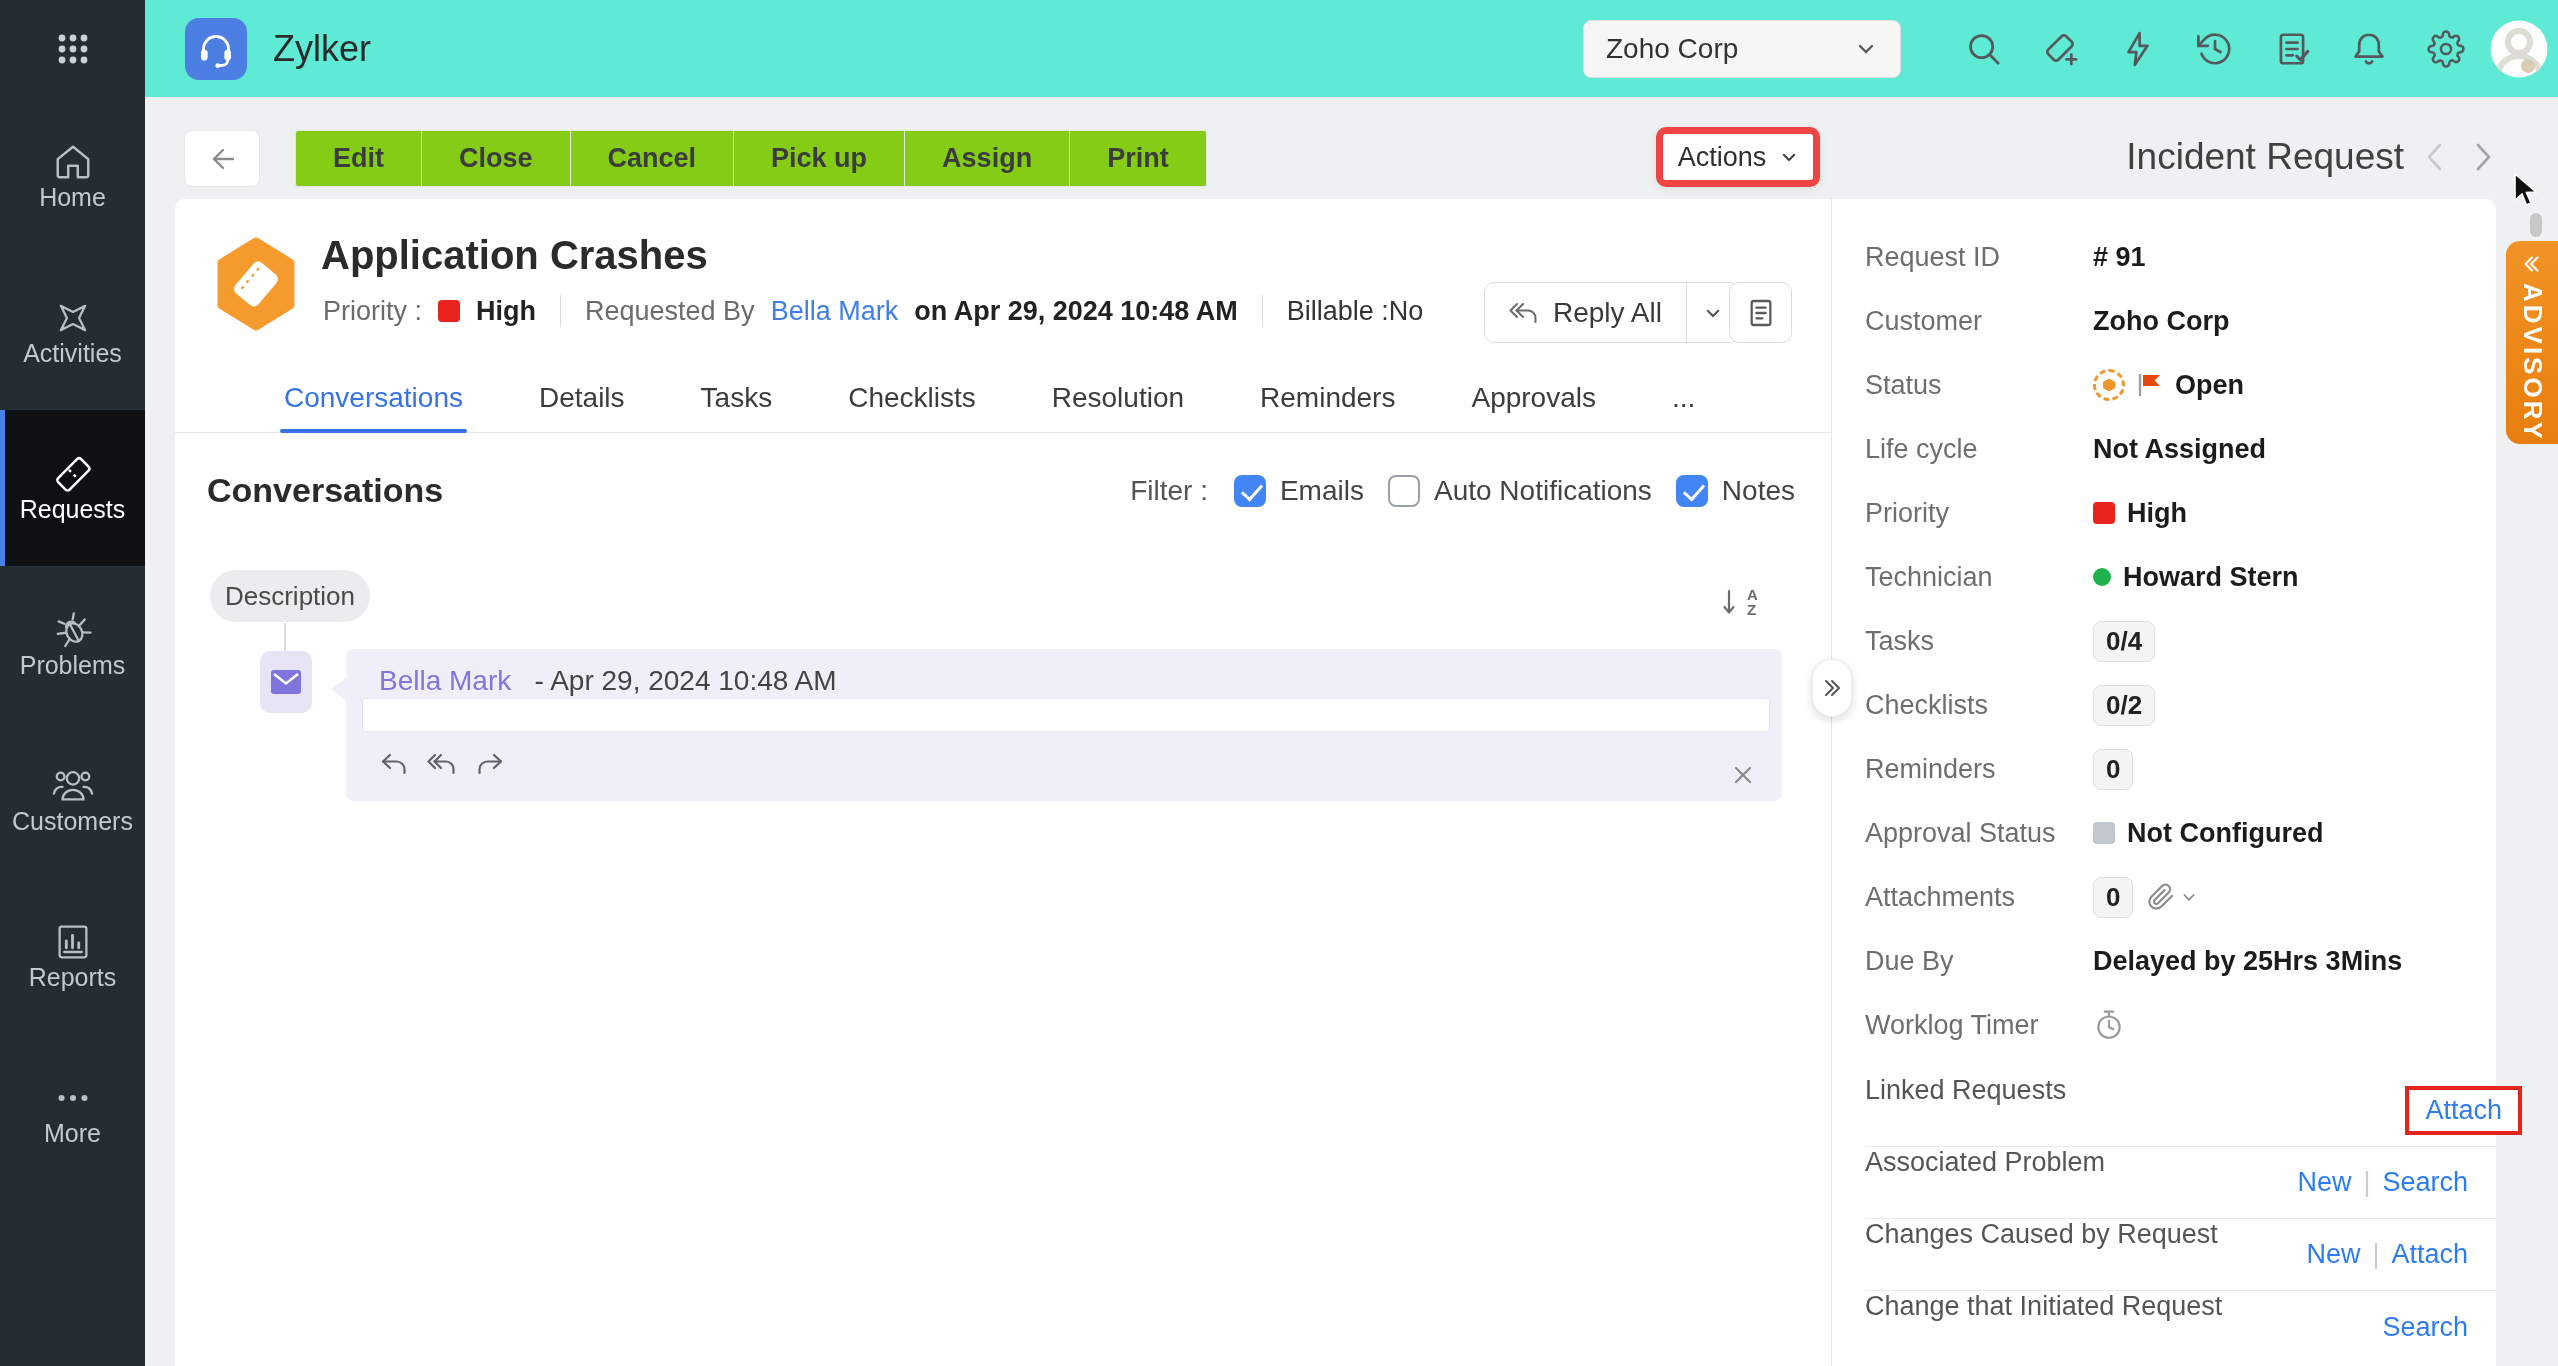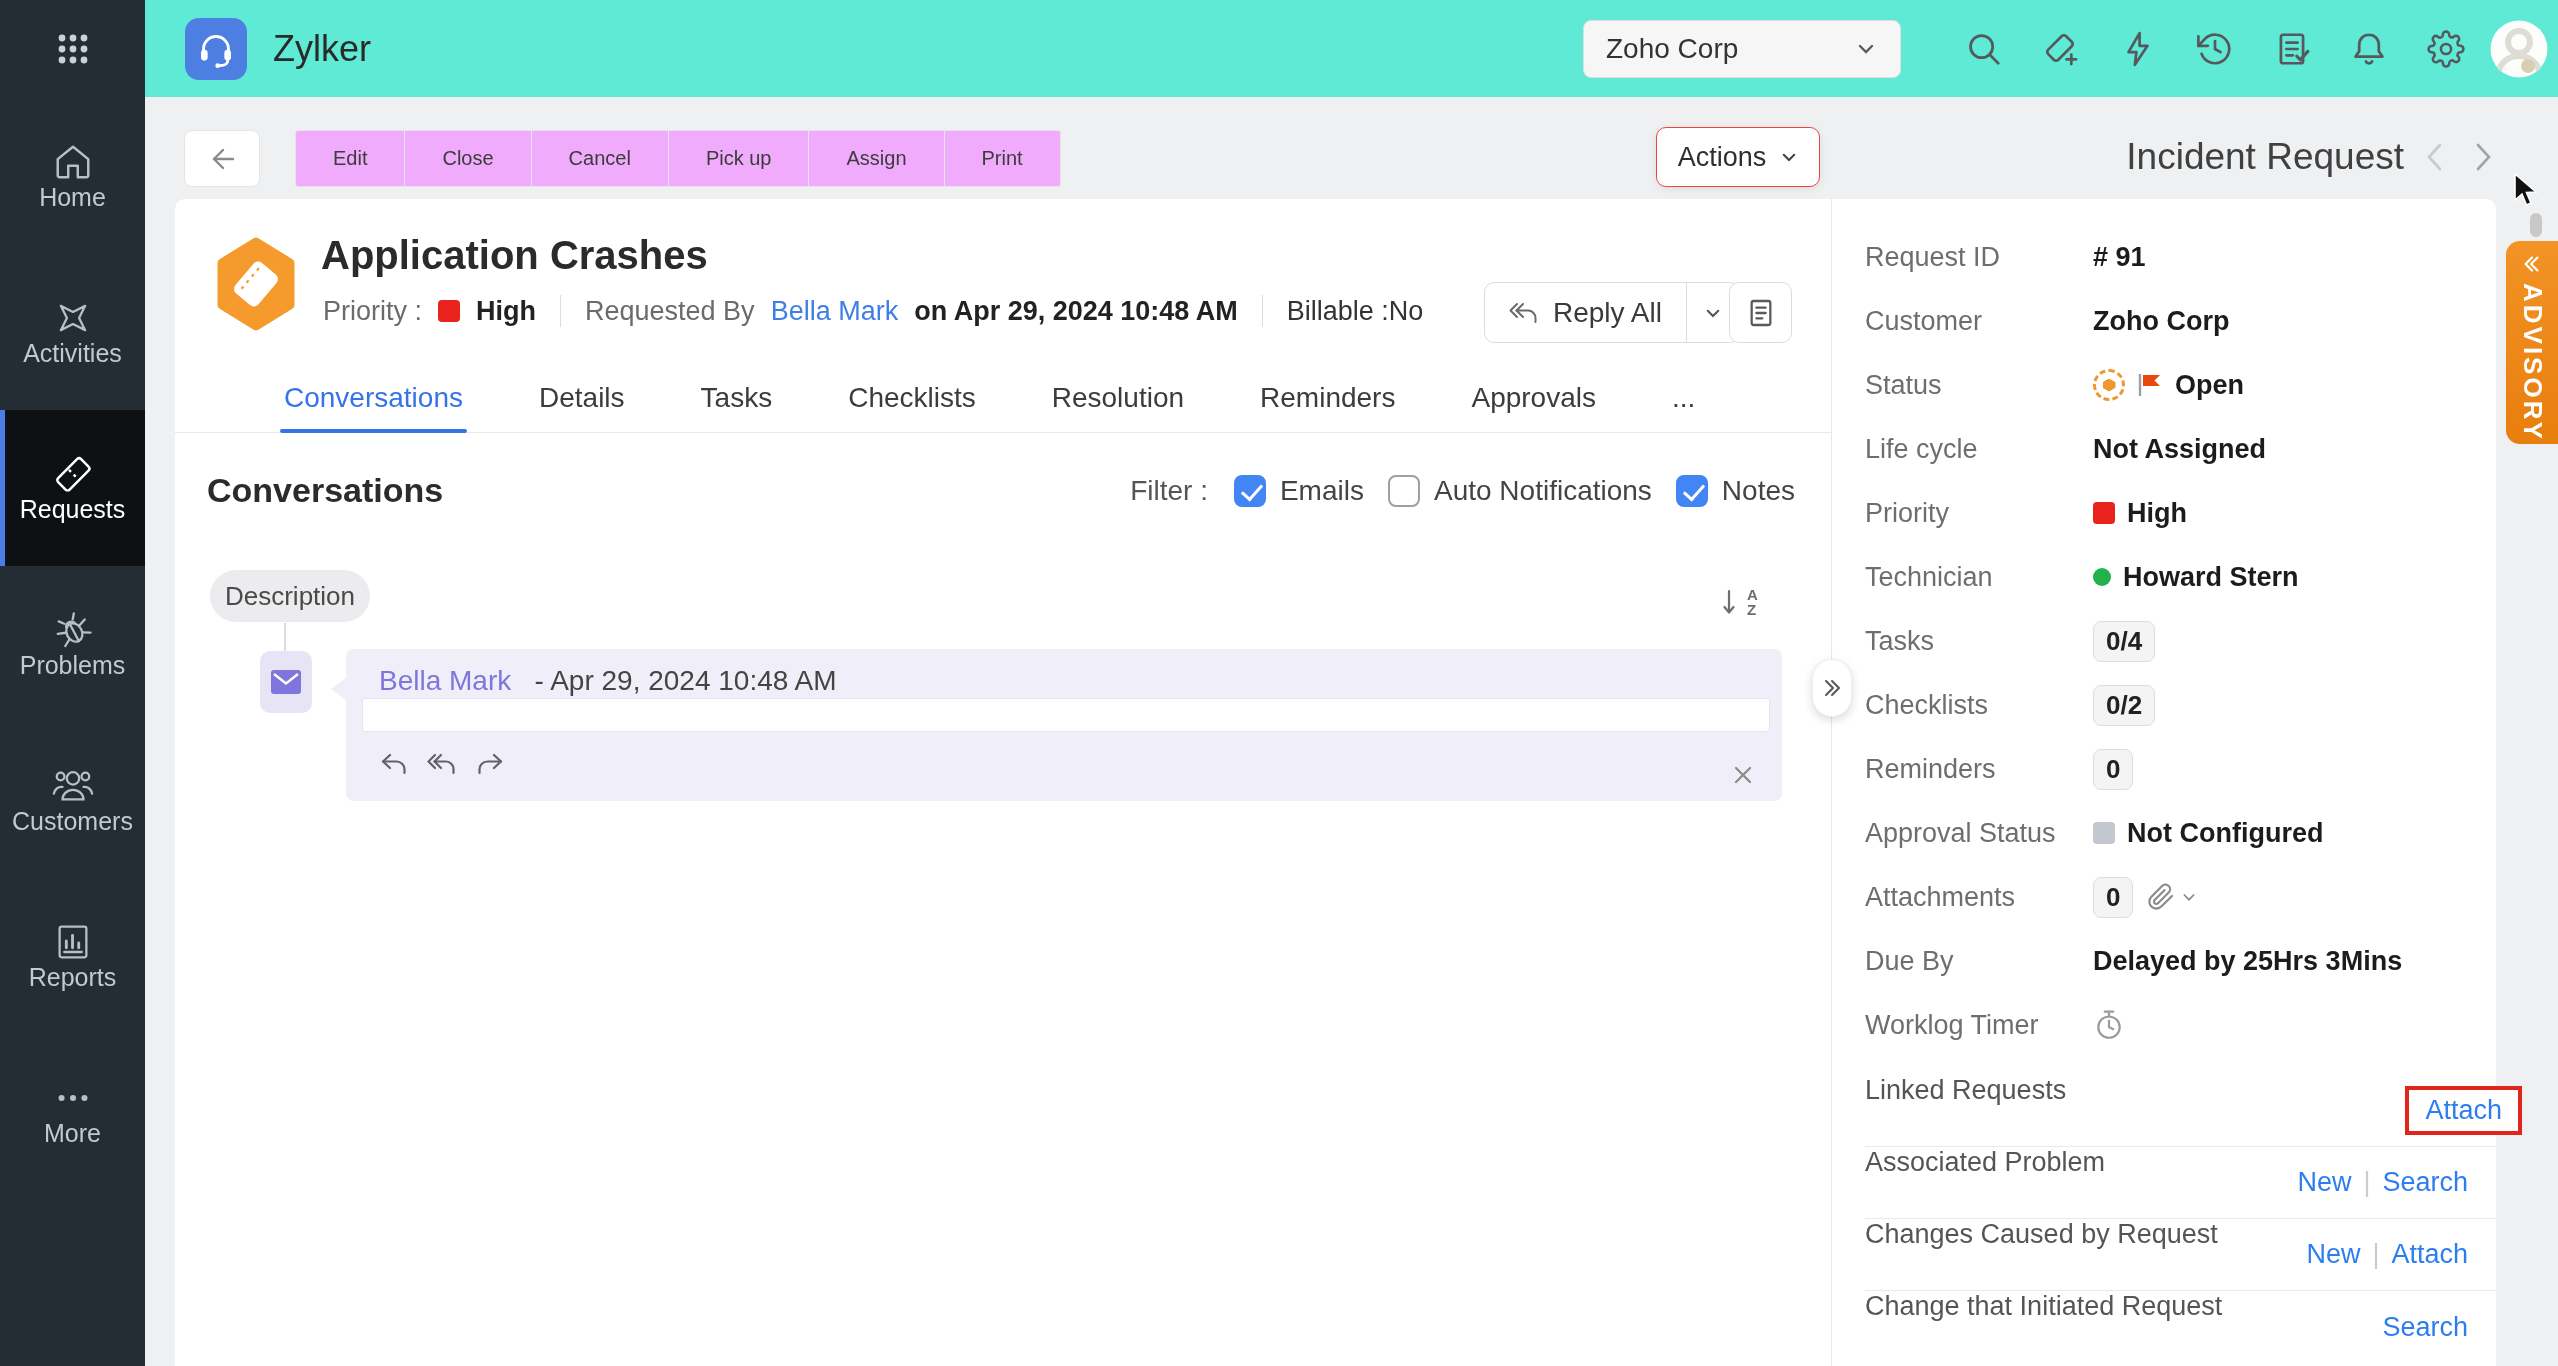--- a/index.html
+++ b/index.html
@@ -21,24 +21,24 @@
   .logo{width:62px;height:62px;border-radius:14px;background:#4d7fe3;margin-left:40px;display:flex;align-items:center;justify-content:center;flex-shrink:0;}
   .app-name{font-size:36px;color:#2a2a2a;margin-left:26px;font-weight:500;}
   .topbar-right{margin-left:auto;display:flex;align-items:center;}
   .org-select{width:318px;height:58px;background:#f6f6f6;border:1px solid #dedede;border-radius:8px;display:flex;align-items:center;justify-content:space-between;padding:0 22px;font-size:28px;color:#333;margin-right:44px;cursor:pointer;}
   .tb-icon{width:77px;height:62px;display:flex;align-items:center;justify-content:center;color:#55585c;cursor:pointer;}
   .avatar{width:58px;height:58px;border-radius:50%;overflow:hidden;margin:0 10px 0 6px;cursor:pointer;flex-shrink:0;}
 
   
   .back-btn{position:absolute;left:184px;top:130px;width:76px;height:57px;background:#fff;border:1px solid #e5e5e5;border-radius:8px;display:flex;align-items:center;justify-content:center;color:#8a8a8a;cursor:pointer;}
   .btn-group{position:absolute;left:295px;top:130px;height:57px;display:flex;}
-  .group-btn{padding:0 37px;border:1px solid #e5e5e5;border-left:none;background:#f0abfc;display:flex;align-items:center;font-size:20px;color:#3c3c3c;cursor:pointer;}
+  .group-btn{padding:0 37px;border:1px solid #e5e5e5;border-left:none;background:#84cc16;display:flex;align-items:center;font-size:27px;color:#3c3c3c;cursor:pointer;font-weight:bold;}
   .group-btn:first-child{border-left:1px solid #e5e5e5;border-radius:3px 0 0 3px;}
   .group-btn:last-child{border-radius:0 3px 3px 0;}
-  .actions-btn{position:absolute;left:1656px;top:127px;width:164px;height:60px;background:#fff;border:1px solid #ef4444;border-radius:10px;box-shadow:0 2px 8px rgba(0,0,0,.08);display:flex;align-items:center;justify-content:center;gap:14px;font-size:27px;color:#2f2f2f;cursor:pointer;}
+  .actions-btn{position:absolute;left:1656px;top:127px;width:164px;height:60px;background:#fff;border:7px solid #ef4444;border-radius:10px;box-shadow:0 2px 8px rgba(0,0,0,.08);display:flex;align-items:center;justify-content:center;gap:14px;font-size:27px;color:#2f2f2f;cursor:pointer;}
   .page-title-nav{position:absolute;right:58px;top:127px;height:60px;display:flex;align-items:center;gap:14px;}
   .page-title{font-size:37px;color:#404040;}
   .nav-chev{color:#a4a4a4;cursor:pointer;display:flex;align-items:center;padding:0 3px;}
   .nav-chev.dim{color:#c9c9c9;}
 
   
   .main-card{position:absolute;left:175px;top:199px;right:62px;bottom:0;background:#fff;border-radius:10px 10px 0 0;z-index:2;}
   .conv-area{position:absolute;left:0;top:0;bottom:0;width:1656px;}
 
   .req-hex{position:absolute;left:40px;top:37px;}

